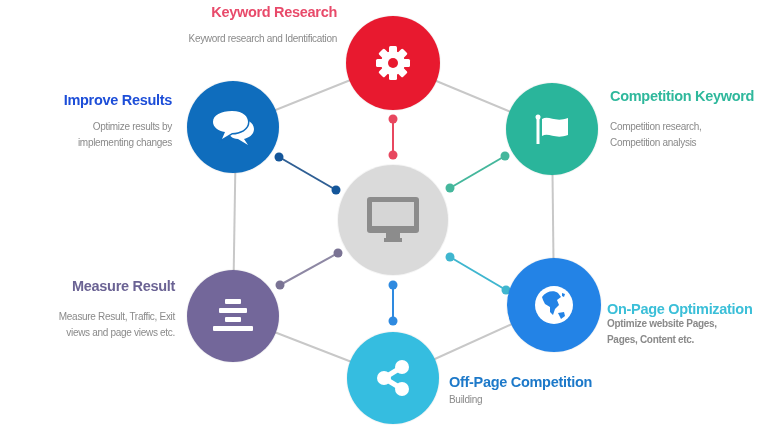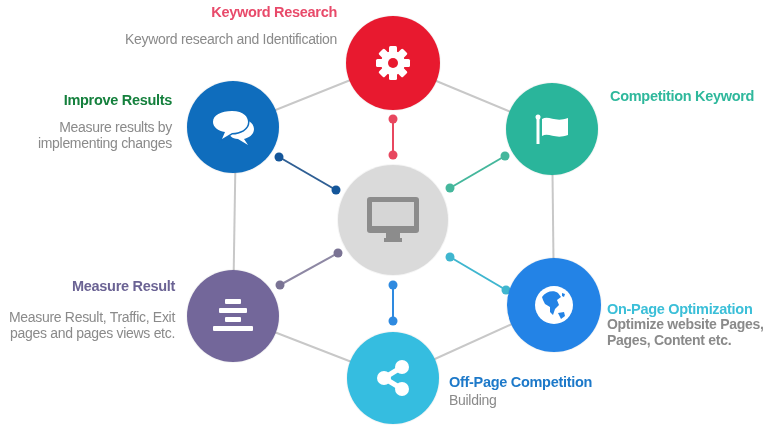--- a/index.html
+++ b/index.html
@@ -15,21 +15,21 @@
       display: flex; align-items: center; justify-content: center;
       box-shadow: 0 0 0 1px rgba(0,0,0,0.04);
     }
     .node svg { display: block; }
     .title {
       position: absolute; font-weight: bold; font-size: 14.5px;
       letter-spacing: -0.3px; white-space: nowrap;
       font-family: Liberation Sans, sans-serif;
     }
     .desc {
-      position: absolute; font-size: 14px; color: #8a8a8a;
+      position: absolute; font-size: 10px; color: #8a8a8a;
       line-height: 16px; letter-spacing: -0.3px;
       font-family: "Liberation Sans", sans-serif;
     }
     .right { text-align: right; }
     .left { text-align: left; }
   </style>
 </head>
 <body>
 
 <div class="stage">
@@ -101,34 +101,38 @@
   <div class="title right" style="right:431px; top:4px; color:#e84a6a;">Keyword Research</div>
   <div class="desc right" style="right:431px; top:31px; white-space:nowrap;">Keyword research and Identification</div>
 
   <div class="node" style="left:187px; top:81px; width:92px; height:92px; background:#0f6dbd;">
     <svg width="46" height="38" viewBox="0 0 46 38">
       <path d="M18 12 C 30 8, 44 12, 44 21 C 44 27, 38 30, 34 31 L 38 37 L 28 31 C 22 31, 18 27, 18 21 Z" fill="#ffffff"></path>
       <path d="M22 3 C 34 3, 38 9, 38 14 C 38 21, 30 25, 22 25 L 12 31 L 15 24 C 8 23, 3 19, 3 14 C 3 7, 11 3, 22 3 Z" fill="#0f6dbd" stroke="#0f6dbd" stroke-width="3"></path>
       <path d="M22 3 C 34 3, 38 9, 38 14 C 38 21, 30 25, 22 25 L 12 31 L 15 24 C 8 23, 3 19, 3 14 C 3 7, 11 3, 22 3 Z" fill="#ffffff"></path>
     </svg>
   </div>
-  <div class="title right" style="right:596px; top:92px; color:#15803d;text-align:right;">Improve Results</div>
+  <div class="title right" style="right:596px; top:92px; color:#1d4ed8;text-align:right;">Improve Results</div>
   <div class="desc right" style="right:596px; top:119px; white-space:nowrap;">
-    <div>Measure results  by</div>
+    <div>Optimize results  by</div>
     <div>implementing changes</div>
   </div>
 
   <div class="node" style="left:506px; top:83px; width:92px; height:92px; background:#2ab59b;">
     <svg width="34" height="30" viewBox="0 0 34 30">
       <circle cx="3" cy="3" r="2.5" fill="#ffffff"></circle>
       <rect x="1.5" y="3" width="3" height="27" fill="#ffffff"></rect>
       <path d="M7 5 C 14 1, 20 9, 33 4 L 33 21 C 20 26, 14 18, 7 22 Z" fill="#ffffff"></path>
     </svg>
   </div>
   <div class="title left" style="left:610px; top:88px; color:#2fb89c;">Competition Keyword</div>
+  <div class="desc left" style="left:610px; top:119px; white-space:nowrap;">
+    <div>Competition research,</div>
+    <div>Competition analysis</div>
+  </div>
 
   <div class="node" style="left:507px; top:258px; width:94px; height:94px; background:#2383e6;">
     <svg width="40" height="40" viewBox="0 0 40 40">
       <circle cx="20" cy="20" r="19" fill="#ffffff"></circle>
       <path d="M8 12 C 12 6, 20 5, 24 8 L 27 12 L 23 15 L 25 20 L 21 24 L 19 30 L 16 27 L 16 22 L 11 19 L 9 15 Z" fill="#2383e6"></path>
       <path d="M24 28 L 30 27 L 31 31 L 27 34 Z" fill="#2383e6"></path>
       <path d="M28 8 L 31 9 L 30 12 L 28 11 Z" fill="#2383e6"></path>
     </svg>
   </div>
   <div class="title left" style="left:607px; top:283px; color:#3bbfd8;margin-top:18px;">On-Page Optimization</div>
@@ -155,16 +159,16 @@
     <svg width="40" height="34" viewBox="0 0 40 34">
       <rect x="12" y="0" width="16" height="5" rx="1" fill="#ffffff"></rect>
       <rect x="6" y="9" width="28" height="5" rx="1" fill="#ffffff"></rect>
       <rect x="12" y="18" width="16" height="5" rx="1" fill="#ffffff"></rect>
       <rect x="0" y="27" width="40" height="5" rx="1" fill="#ffffff"></rect>
     </svg>
   </div>
   <div class="title right" style="right:593px; top:278px; color:#6b6394;">Measure Result</div>
   <div class="desc right" style="right:593px; top:309px; white-space:nowrap;">
     <div>Measure Result, Traffic, Exit</div>
-    <div>pages and pages views etc.</div>
+    <div>views and page views etc.</div>
   </div>
 
 </div>
 
 </body></html>

